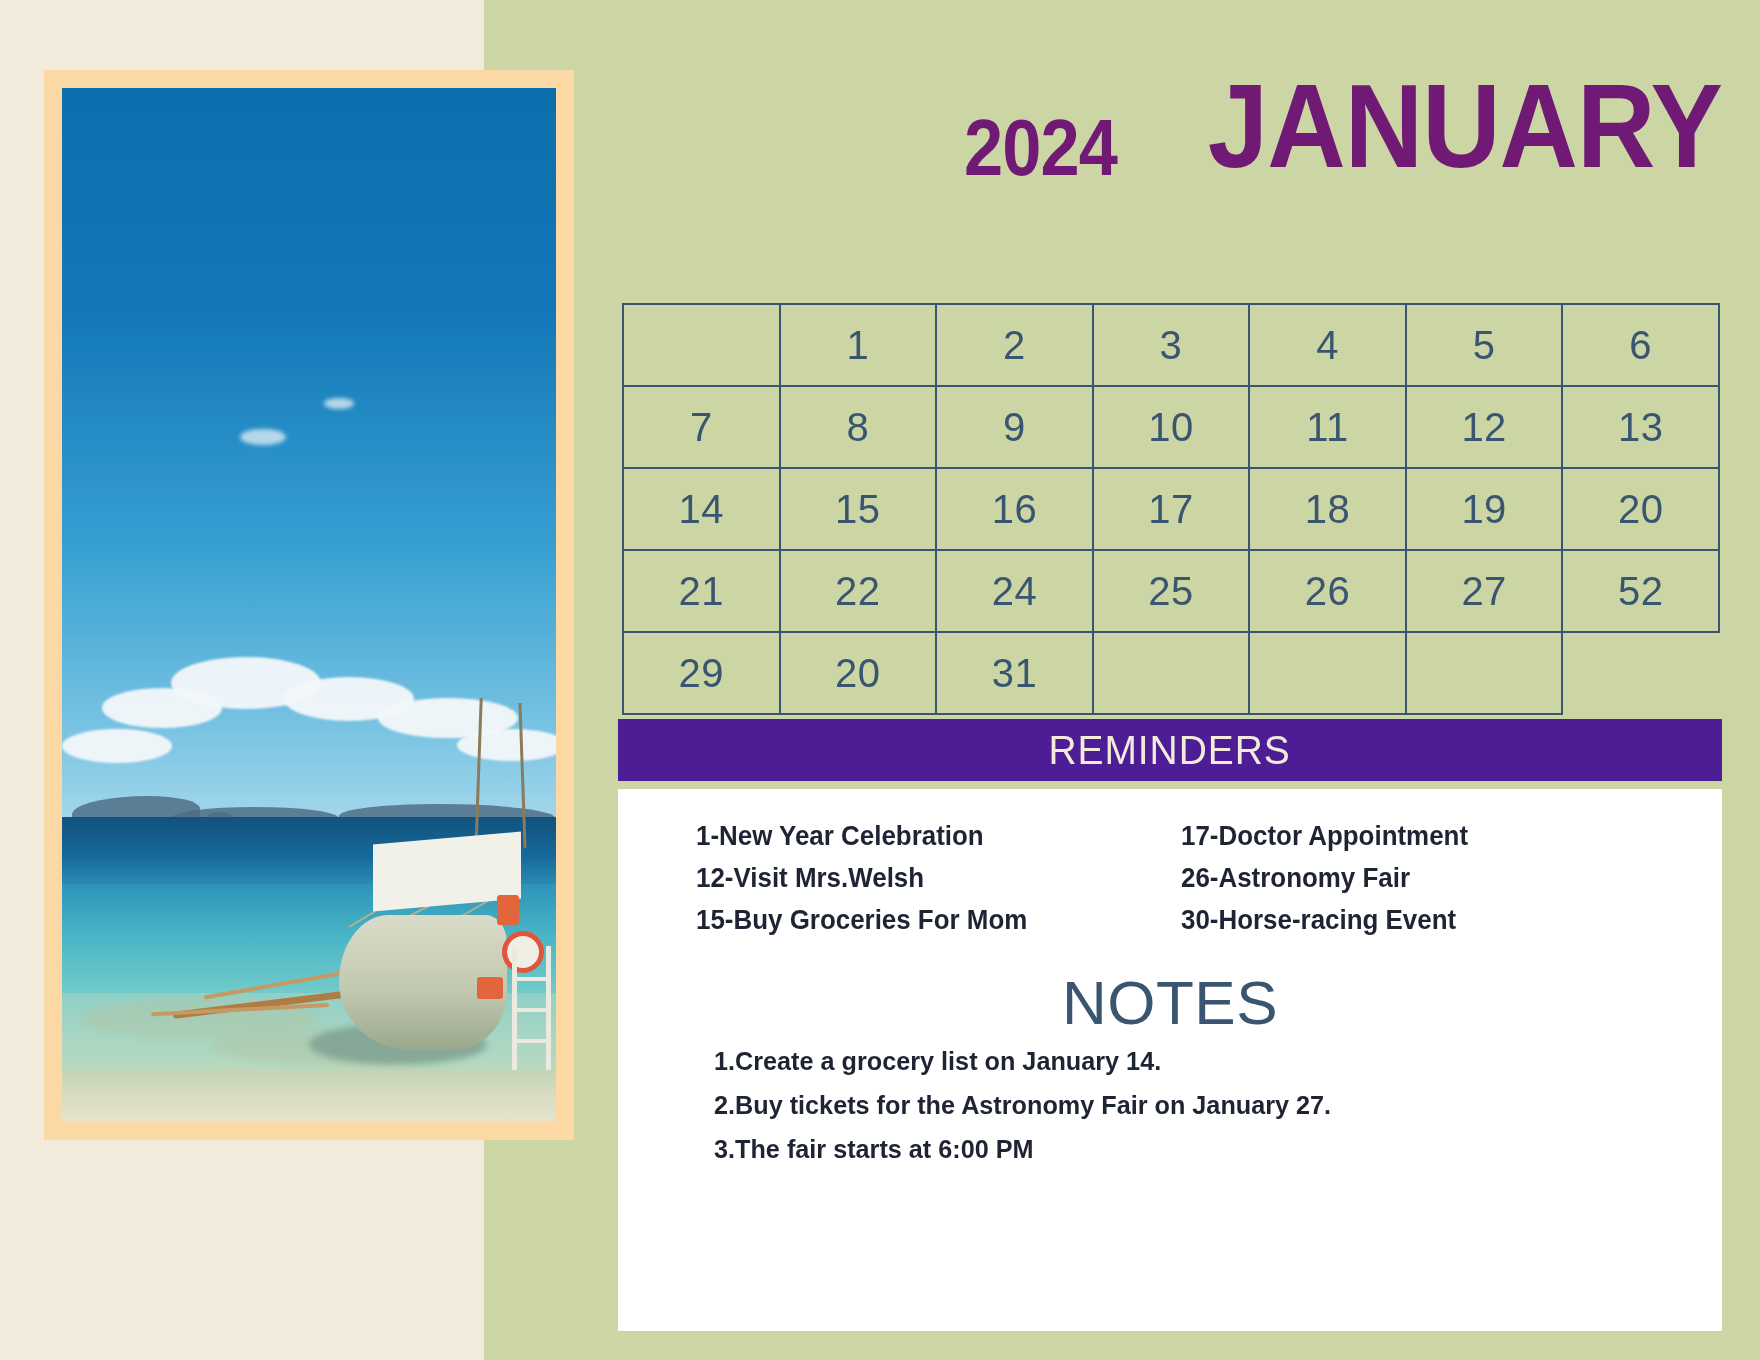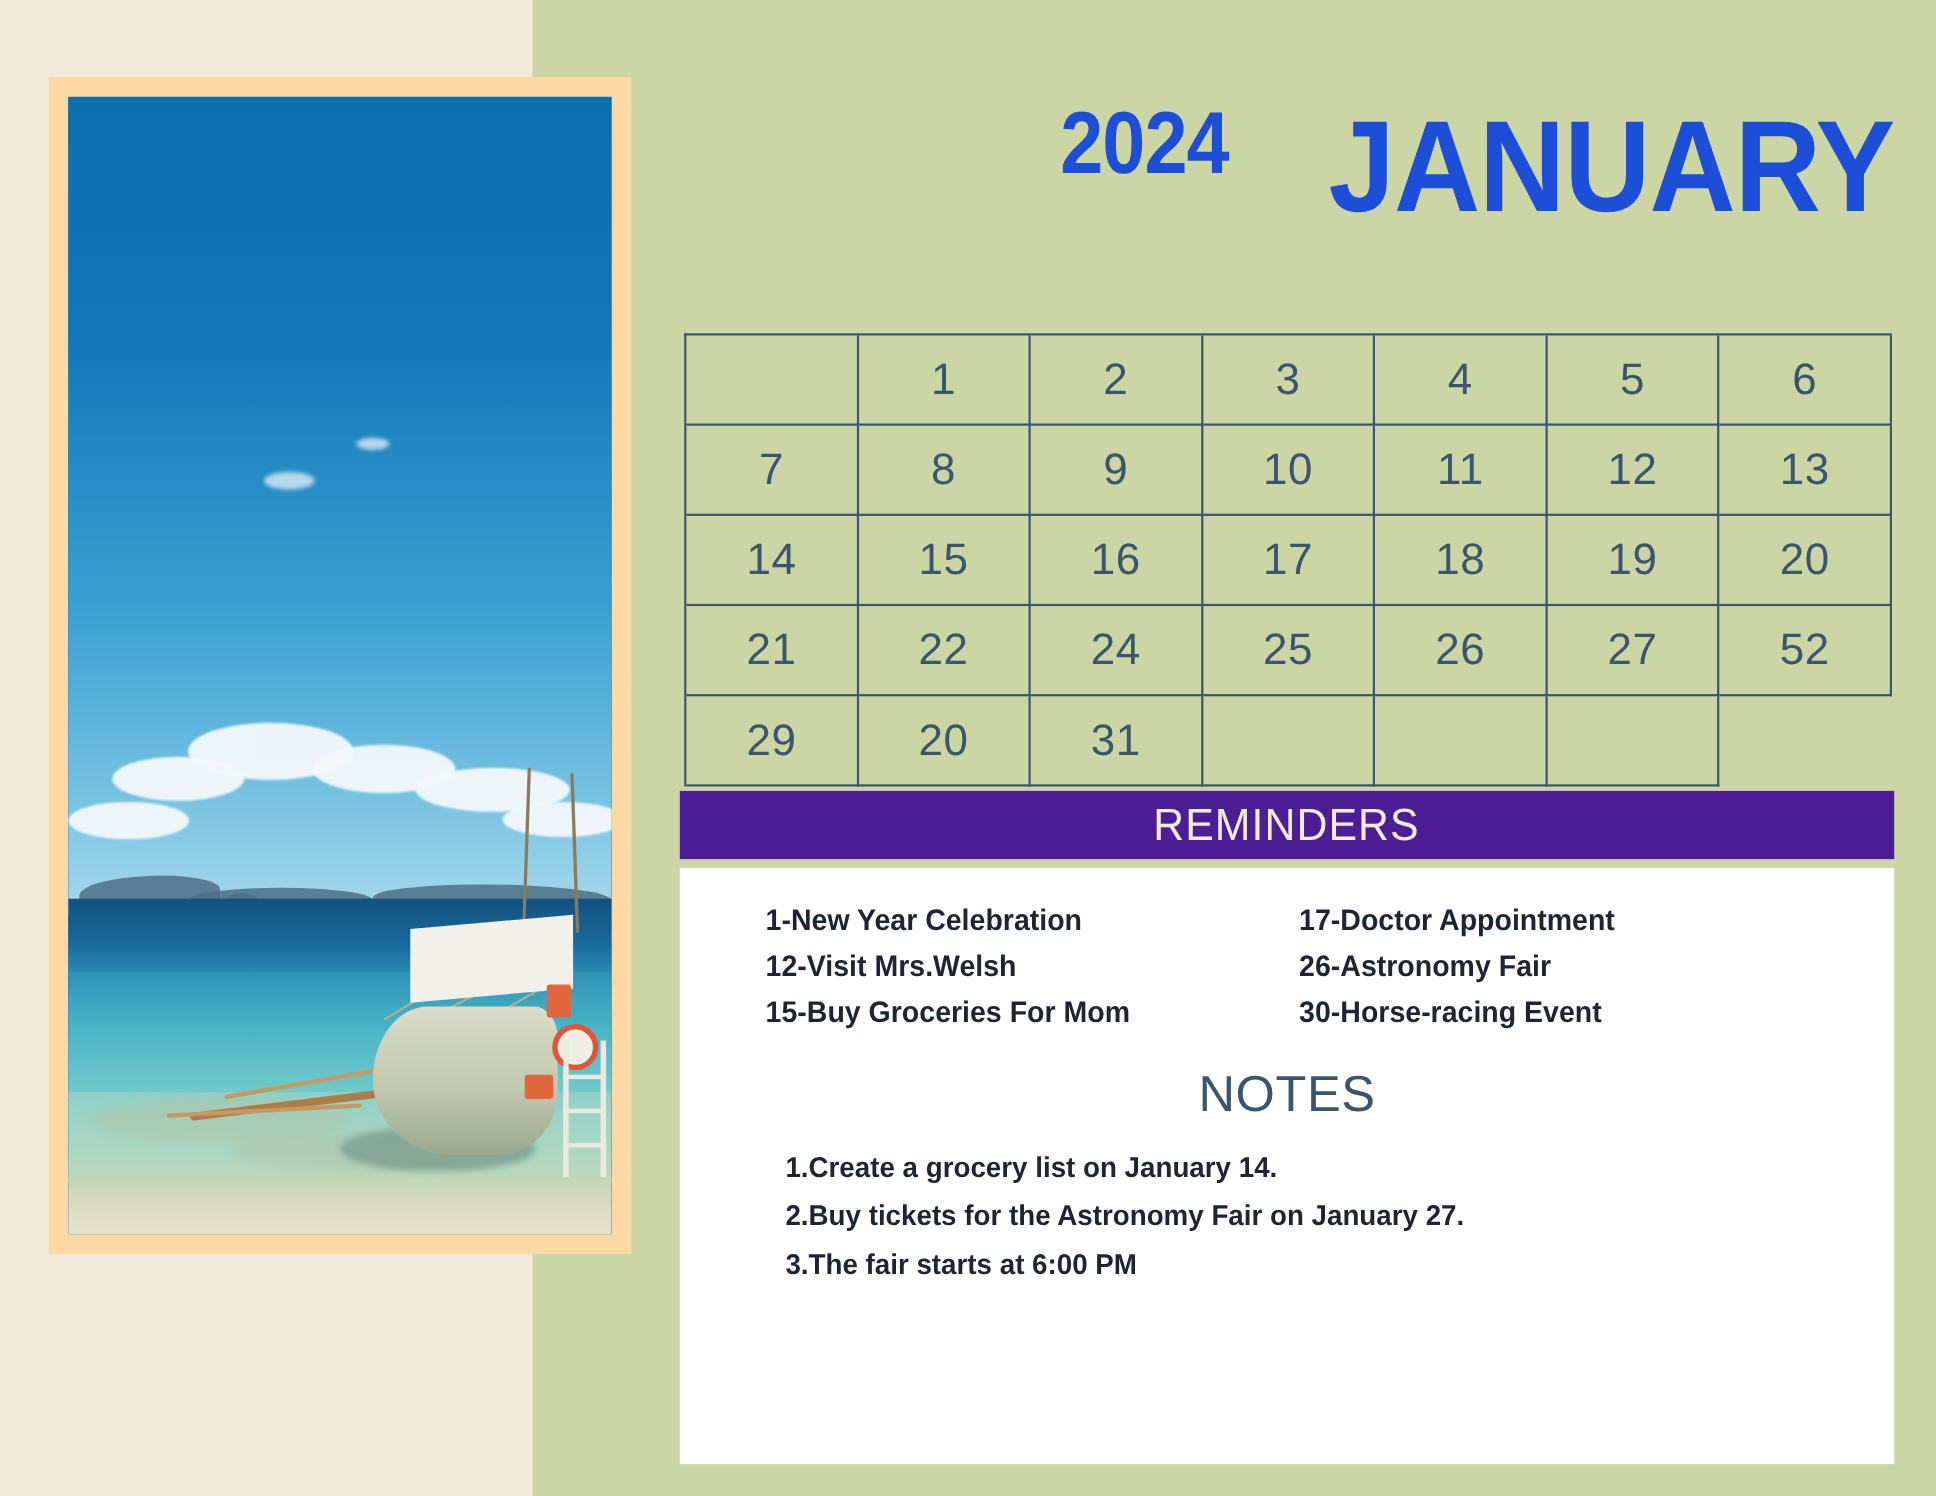--- a/index.html
+++ b/index.html
@@ -156,24 +156,24 @@
   .ph-ladder {
     position: absolute;
     background: #eceadf;
   }
   .title-row {
     position: absolute;
     left: 618px; top: 84px;
     width: 1104px;
     height: 110px;
     display: flex;
-    align-items: flex-start;
+    align-items: flex-end;
     justify-content: flex-end;
     gap: 46px;
-    color: #1d4ed8;
+    color: #701a75;
   }
   .title-year {
     font-size: 80px;
     font-weight: 700;
     letter-spacing: -1px;
     font-family: "Liberation Sans", sans-serif;
     transform: scaleX(0.88);
     transform-origin: right bottom;
   }
   .title-month {
@@ -270,21 +270,21 @@
     white-space: nowrap;
     transform: scaleX(0.96);
     transform-origin: left center;
   }
   .notes-title {
     position: absolute;
     left: 0; top: 178px;
     width: 100%;
     text-align: center;
     color: #39556f;
-    font-size: 46px;
+    font-size: 62px;
     font-weight: 400;
     letter-spacing: 0.5px;
   }
   .notes-list {
     position: absolute;
     left: 96px; top: 250px;
     width: 960px;
   }
   .note-item {
     color: #1e2433;

